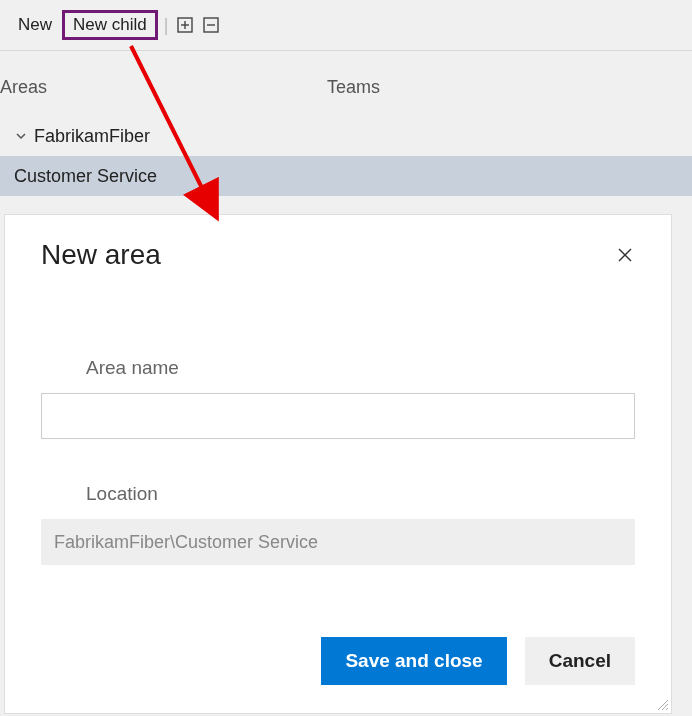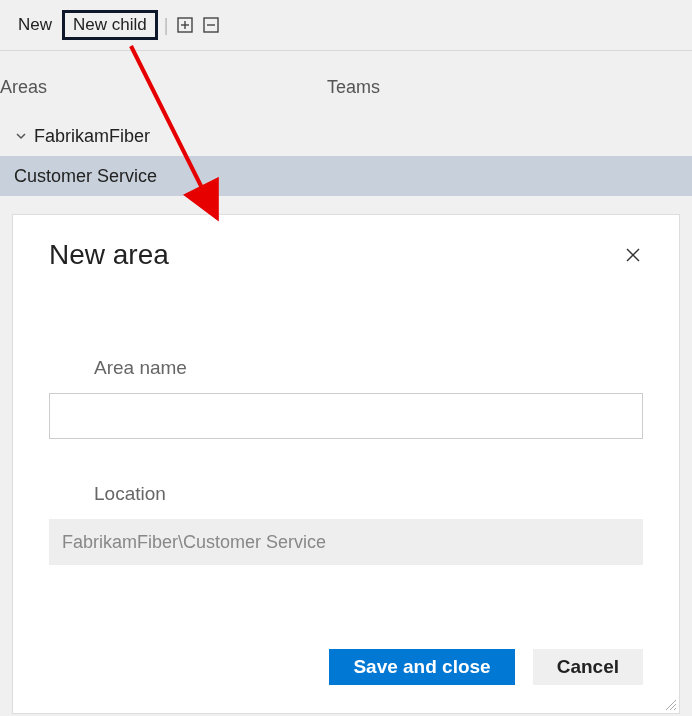--- a/index.html
+++ b/index.html
@@ -23,21 +23,21 @@
       background: #f0f0f0;
       gap: 4px;
     }
     .toolbar-btn {
       font-size: 17px;
       color: #222;
       cursor: pointer;
       padding: 4px 6px;
     }
     .new-child-highlight {
-      border: 3px solid #0f172a;
+      border: 3px solid #701a75;
       padding: 2px 8px;
     }
     .toolbar-sep {
       color: #bbb;
       font-size: 18px;
       margin: 0 2px;
     }
     .icon-btn {
       width: 22px;
       height: 22px;
@@ -77,21 +77,21 @@
     }
     .tree-row.child {
       background: #c8d1db;
     }
     .chevron {
       margin-right: 6px;
       display: inline-flex;
     }
     .dialog {
       position: absolute;
-      left: 12px;
+      left: 4px;
       top: 214px;
       width: 668px;
       height: 500px;
       background: #fff;
       border: 1px solid #ddd;
       padding: 24px 36px;
     }
     .dialog-header {
       display: flex;
       justify-content: space-between;
@@ -140,21 +140,21 @@
       color: #888;
     }
     .dialog-footer {
       position: absolute;
       bottom: 28px;
       right: 36px;
       display: flex;
       gap: 18px;
     }
     .btn {
-      height: 36px;
+      height: 48px;
       padding: 0 24px;
       font-size: 19px;
       font-weight: 600;
       border: none;
       cursor: pointer;
       font-family: inherit;
     }
     .btn-primary {
       background: #0078d4;
       color: #fff;

